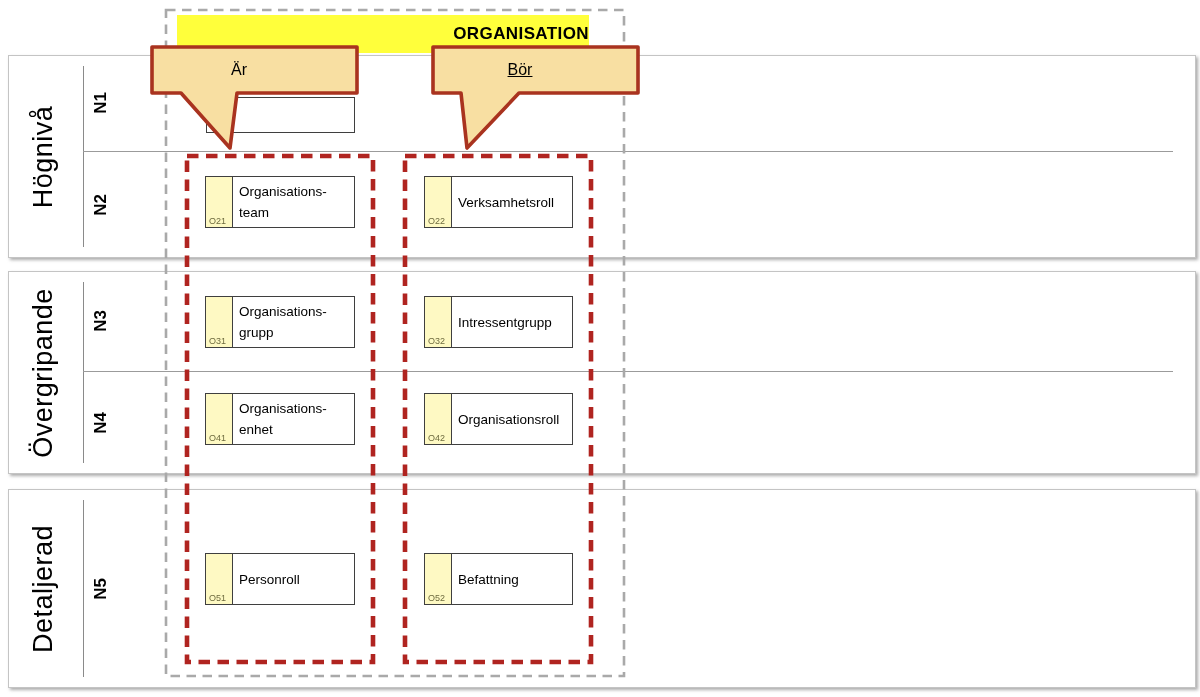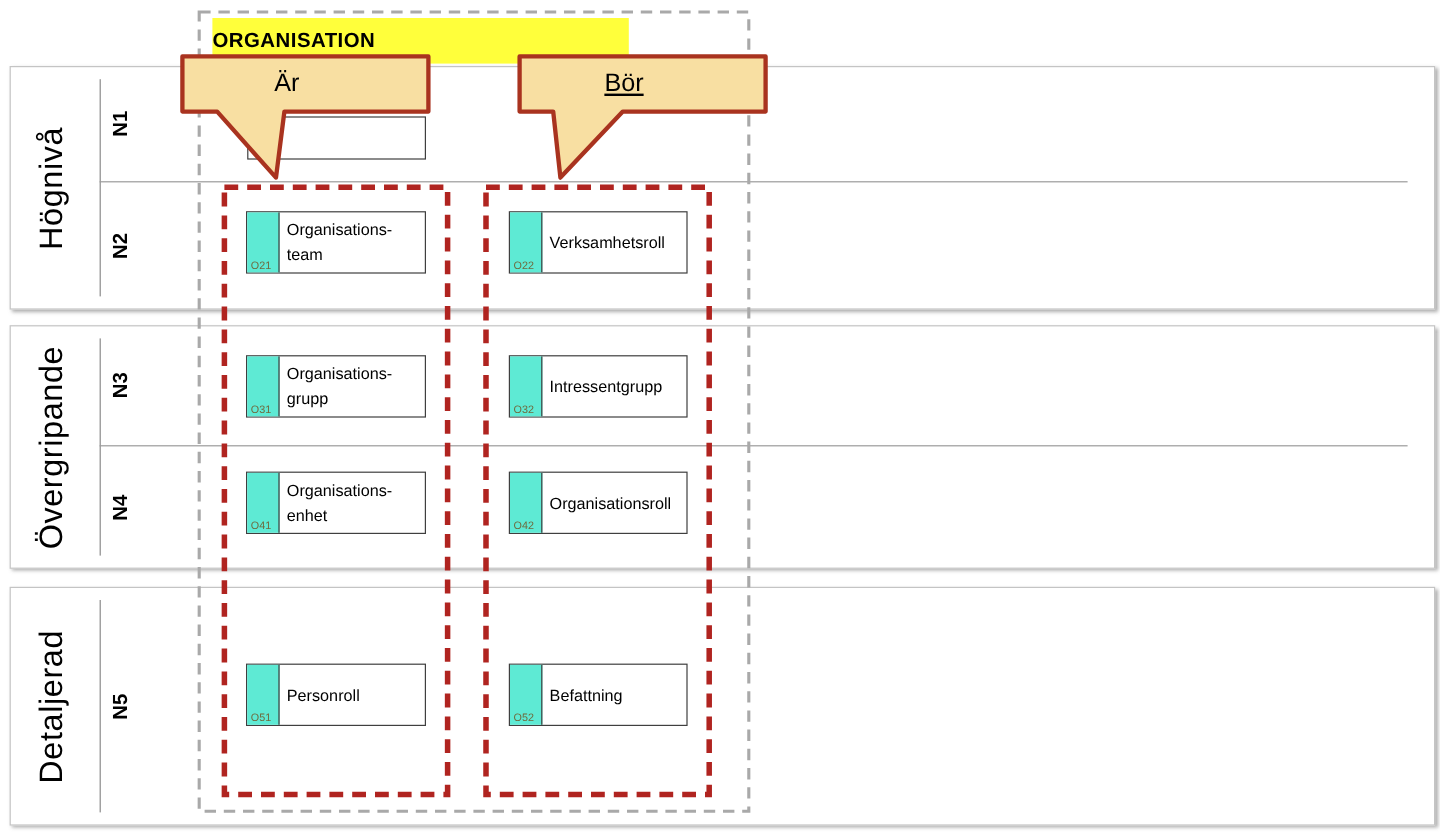--- a/index.html
+++ b/index.html
@@ -29,39 +29,39 @@
     font-size:17px;font-weight:bold;white-space:nowrap;
   }
   
   .ebox{
     position:absolute;background:#ffffff;border:1.3px solid #3f3f3f;
     box-sizing:border-box;
   }
   .ebox.tabbed{width:150px;height:52px;display:flex;align-items:center;}
   .tab{
     position:absolute;left:0;top:0;bottom:0;width:27px;
-    background:#5eead4;border-right:1.3px solid #3f3f3f;box-sizing:border-box;
+    background:#fef9c3;border-right:1.3px solid #3f3f3f;box-sizing:border-box;
   }
   .code{
     position:absolute;left:3px;bottom:1px;font-size:9px;color:#6e6b3f;
   }
   .lbl{margin-left:33px;font-size:13.5px;line-height:21px;}
   
   .banner{
-    position:absolute;left:177px;top:15px;width:347px;height:38px;
-    background:#FFFF3B;display:flex;align-items:center;justify-content:flex-start;
+    position:absolute;left:177px;top:15px;width:412px;height:38px;
+    background:#FFFF3B;display:flex;align-items:center;justify-content:flex-end;
   }
   .banner-text{font-size:17px;font-weight:bold;letter-spacing:.4px;}
   
   .overlay{position:absolute;left:0;top:0;pointer-events:none;}
   
   .callout-text{
     position:absolute;width:174px;height:46px;top:47px;
     display:flex;align-items:center;justify-content:center;
-    font-size:21px;
+    font-size:16px;
   }
   .callout-text.ar{left:152px;}
   .callout-text.bor{left:433px;text-decoration:underline;}
 </style>
 </head>
 <body>
 
 <div class="canvas">
 
   <div class="band" style="top:55px;height:203px">

